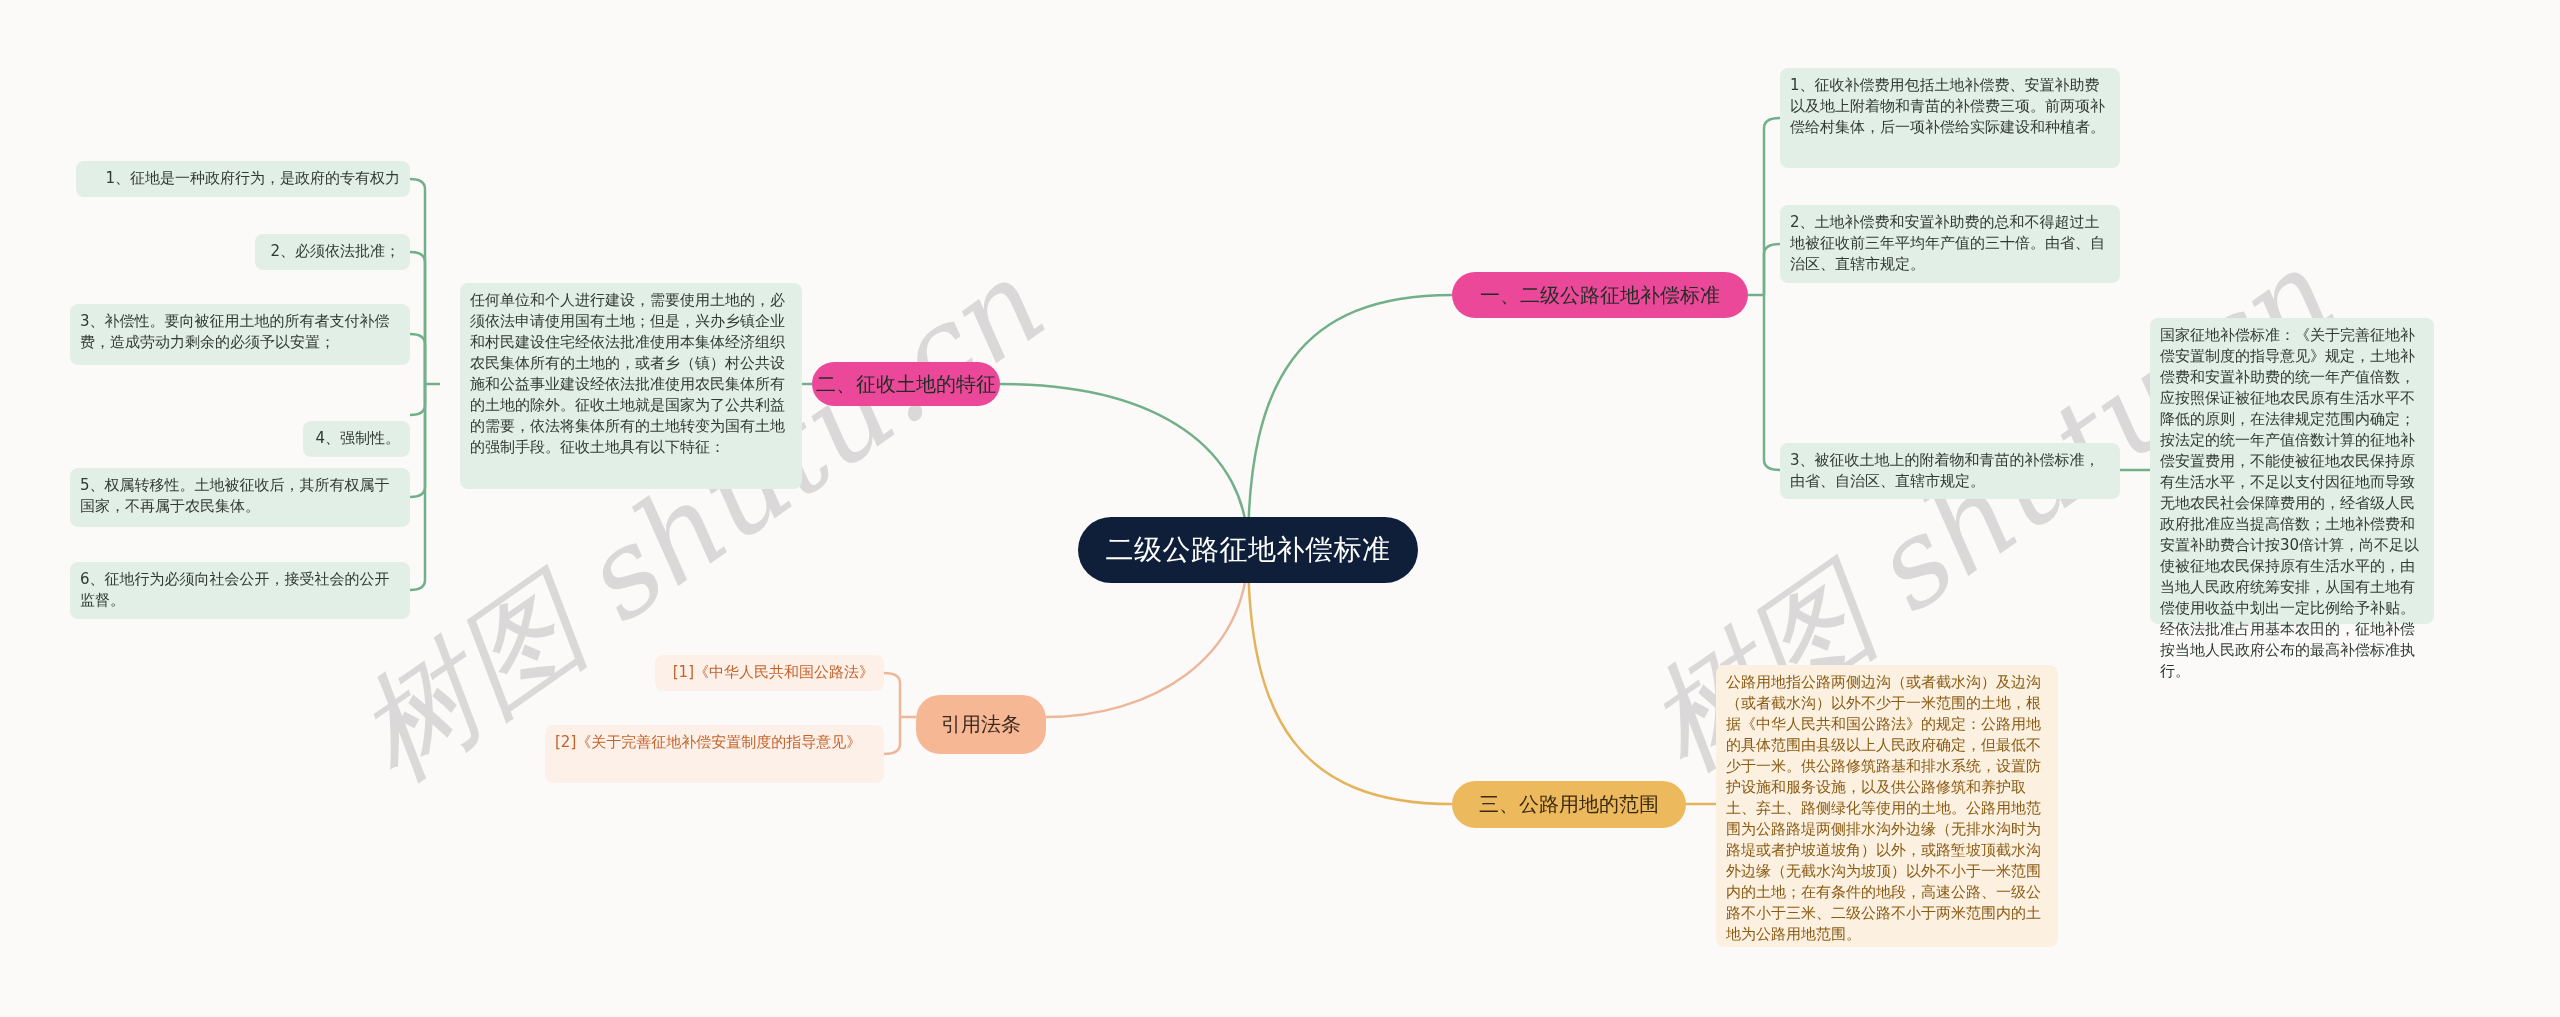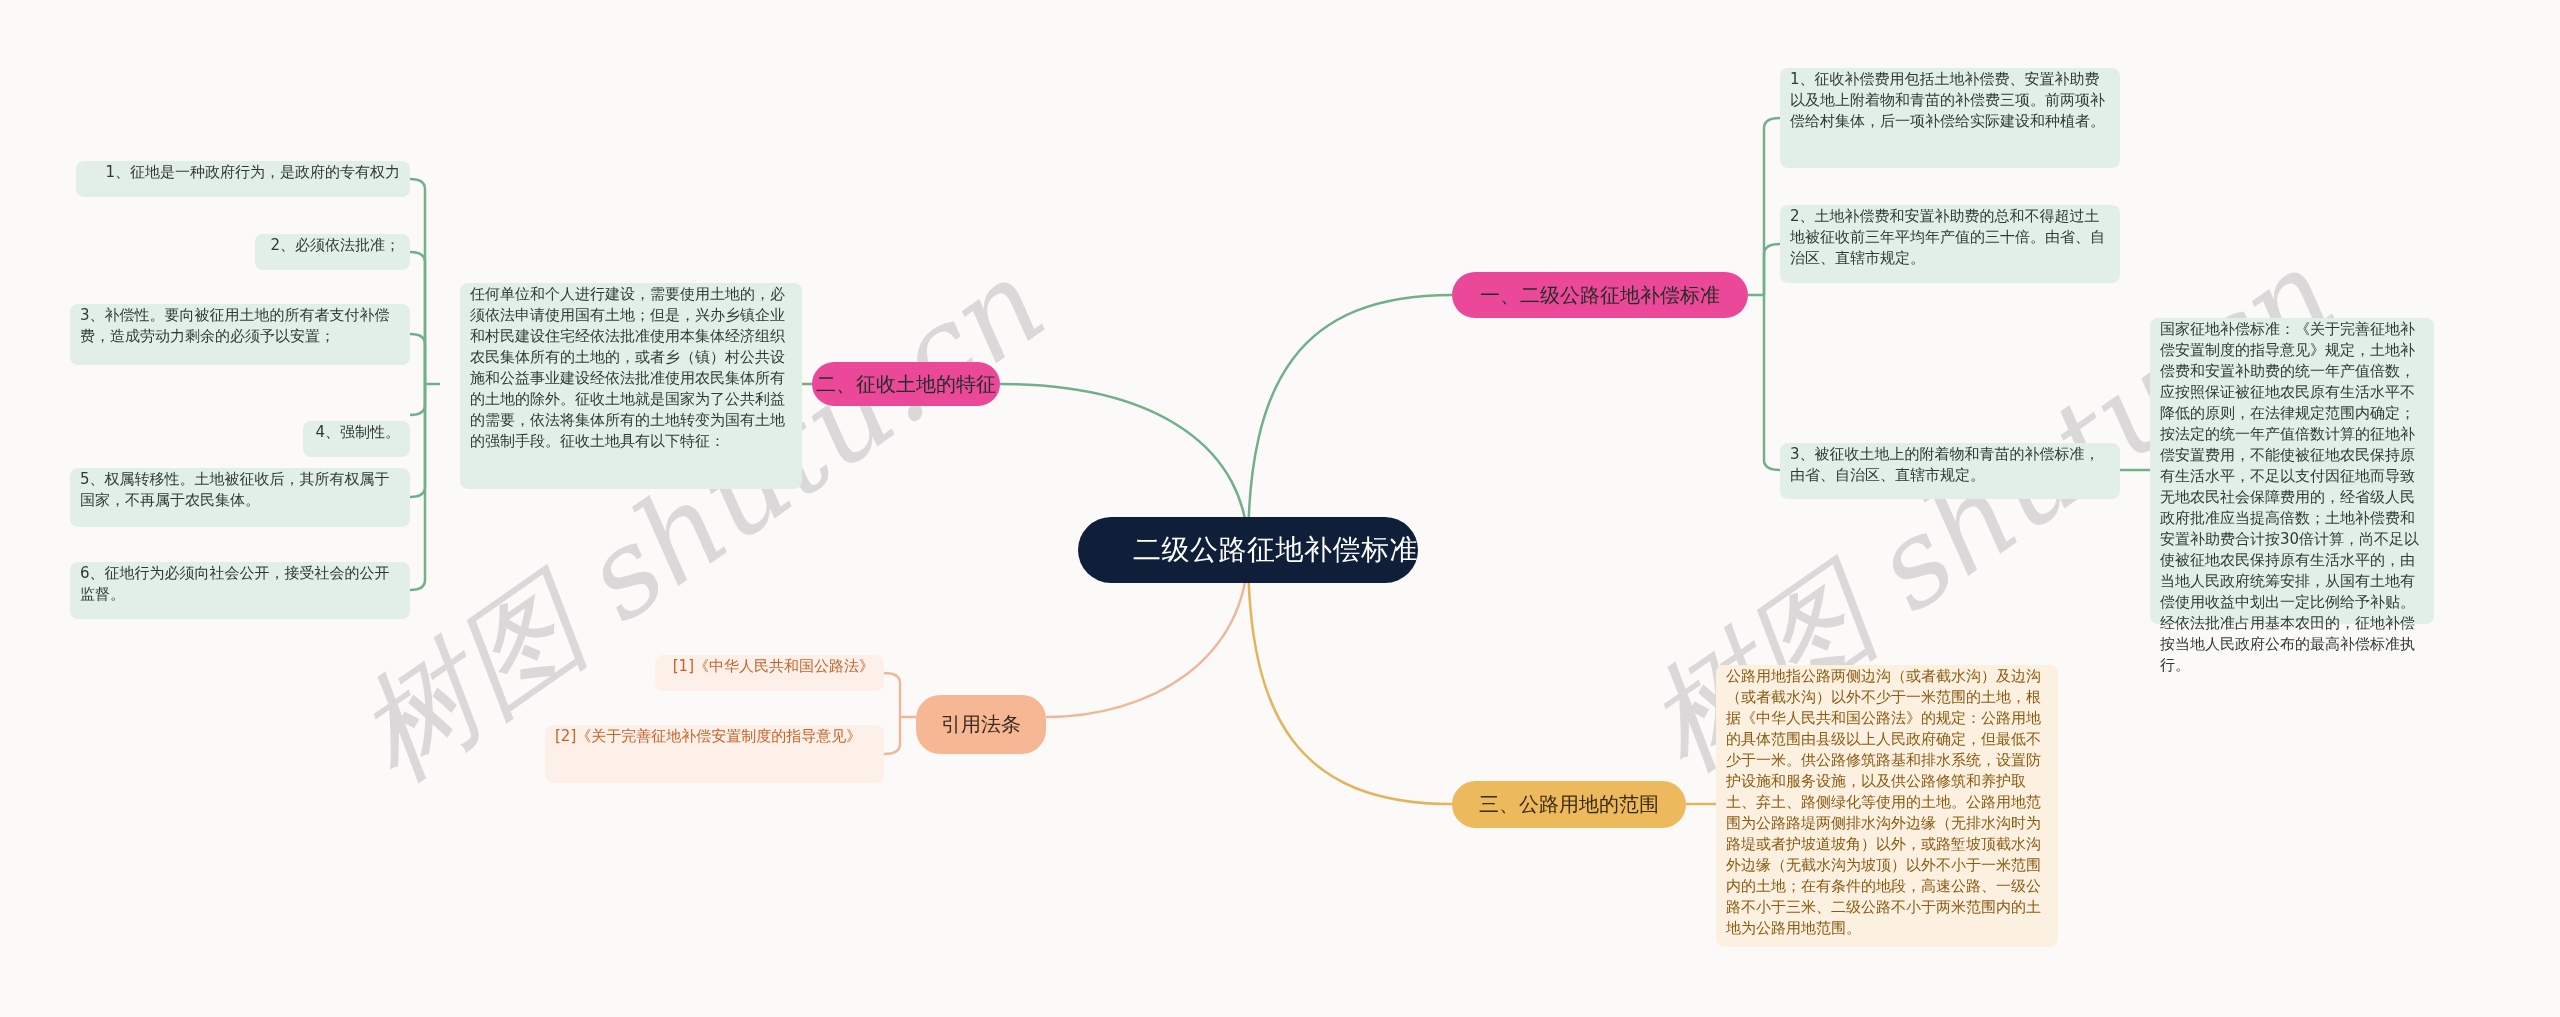--- a/index.html
+++ b/index.html
@@ -6,32 +6,32 @@
   body {
     width: 2560px; height: 1017px; position: relative; overflow: hidden;
     background: #fcfaf9;
     font-family: "DejaVu Sans", "Liberation Sans", sans-serif;
   }
   #canvas { position: absolute; left: 0; top: 0; width: 2560px; height: 1017px; }
   svg.links { position: absolute; left: 0; top: 0; width: 2560px; height: 1017px; pointer-events: none; }
   .node { position: absolute; box-sizing: border-box; }
   .root {
     background: #0f1f3a; color: #ffffff; border-radius: 34px;
-    font-size: 28px; display: flex; align-items: center; justify-content: flex-end;
+    font-size: 28px; display: flex; align-items: center; justify-content: center;
     letter-spacing: 0.5px;
   }
   .branch {
     border-radius: 24px; font-size: 20px; display: flex; align-items: center; justify-content: center;
     color: #1f2d24;
   }
   .branch.green { background: #ec4899; }
   .branch.peach { background: #f6b894; color: #3c2a20; }
   .branch.gold  { background: #ecb95c; color: #3a2a10; font-family: Liberation Mono, monospace; }
   .leaf {
-    border-radius: 8px; font-size: 15px; line-height: 21px; padding: 1px 10px;
+    border-radius: 8px; font-size: 15px; line-height: 21px; padding: 7px 10px;
     color: #2e3a32;
   }
   .leaf.green { background: #e2efe6; }
   .leaf.peach { background: #fdf0e8; color: #c4622a; }
   .leaf.gold  { background: #fcf1e0; color: #8a5a12; }
   .leaf.right-align { text-align: right; }
   .watermark {
     position: absolute; font-family: "DejaVu Serif", "Liberation Serif", serif;
     font-size: 120px; color: rgba(150,150,150,0.33); transform: rotate(-35deg);
     white-space: nowrap; pointer-events: none; font-style: italic;

